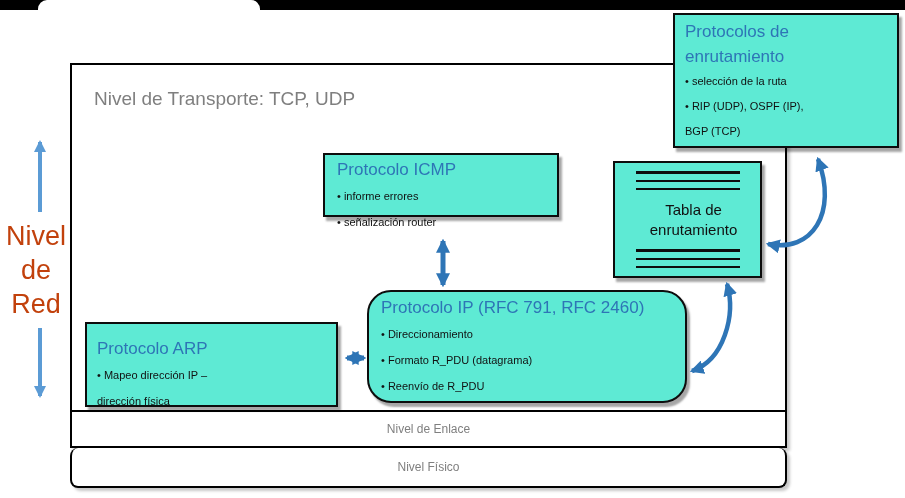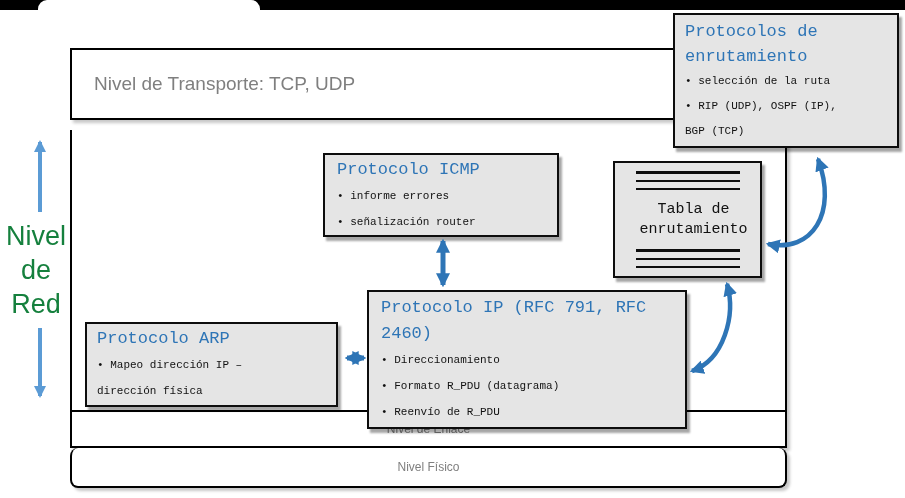--- a/index.html
+++ b/index.html
@@ -11,39 +11,39 @@
   .ml{white-space:pre-line;}
 
   
   .topbar{position:absolute;left:0;top:0;width:905px;height:10px;background:#000;z-index:6;}
   .toptab{position:absolute;left:38px;top:0;width:222px;height:10px;background:#fff;
           border-top-left-radius:9px;border-top-right-radius:9px;}
 
   
   .layer{position:absolute;border:2px solid #000;background:#fff;z-index:1;
          box-shadow:3px 3px 3px rgba(0,0,0,0.22);display:flex;align-items:center;}
-  .transport{left:70px;top:48px;width:717px;height:72px;justify-content:flex-start;padding-left:22px;}
+  .transport{left:70px;top:63px;width:717px;height:72px;justify-content:flex-start;padding-left:22px;}
   .redarea{left:70px;top:130px;width:717px;height:282px;border-top:none;}
   .enlace{left:70px;top:412px;width:717px;height:36px;border-top:none;justify-content:center;}
   .fisico{left:70px;top:448px;width:717px;height:40px;border-top:none;justify-content:center;border-radius:8px;}
   .glabel{color:#7f7f7f;font-size:12px;}
   .transport .glabel{font-size:19px;}
 
   
   .sidelabel{position:absolute;left:4px;top:219px;width:64px;text-align:center;
-             color:#15803d;font-size:27px;line-height:34px;z-index:2;}
+             color:#c2410c;font-size:27px;line-height:34px;z-index:2;}
 
   
-  .pbox{position:absolute;background:#e5e5e5;border:2.5px solid #0d0d0d;z-index:2;
-        box-shadow:3px 4px 2px rgba(0,0,0,0.35);font-family:Liberation Mono, monospace;}
+  .pbox{position:absolute;background:#5eead4;border:2.5px solid #0d0d0d;z-index:2;
+        box-shadow:3px 4px 2px rgba(0,0,0,0.35);}
   .ptitle{color:#2e75b6;font-size:17px;line-height:26px;}
   .pbody{color:#111;font-size:11px;line-height:26px;}
-  .icmp{left:323px;top:153px;width:236px;height:84px;padding:2px 12px;}
-  .ip{left:367px;top:290px;width:320px;height:139px;padding:3px 12px;}
-  .arp{left:85px;top:322px;width:253px;height:85px;padding:2px 10px;}
+  .icmp{left:323px;top:153px;width:236px;height:64px;padding:2px 12px;}
+  .ip{left:367px;top:290px;width:320px;height:113px;padding:3px 12px;border-radius:24px;}
+  .arp{left:85px;top:322px;width:253px;height:85px;padding:12px 10px;}
   .routing{left:673px;top:13px;width:226px;height:135px;padding:4px 10px;z-index:3;}
   .routing .ptitle,.routing .pbody{line-height:25px;}
 
   
   .tablebox{left:613px;top:161px;width:149px;height:117px;display:flex;flex-direction:column;
             justify-content:space-between;padding:8px 0;}
   .tlines{width:104px;margin:0 auto;}
   .tlines i{display:block;background:#0d0d0d;margin-bottom:6px;}
   .tlines .t1{height:3px;}
   .tlines .t2{height:2px;}

